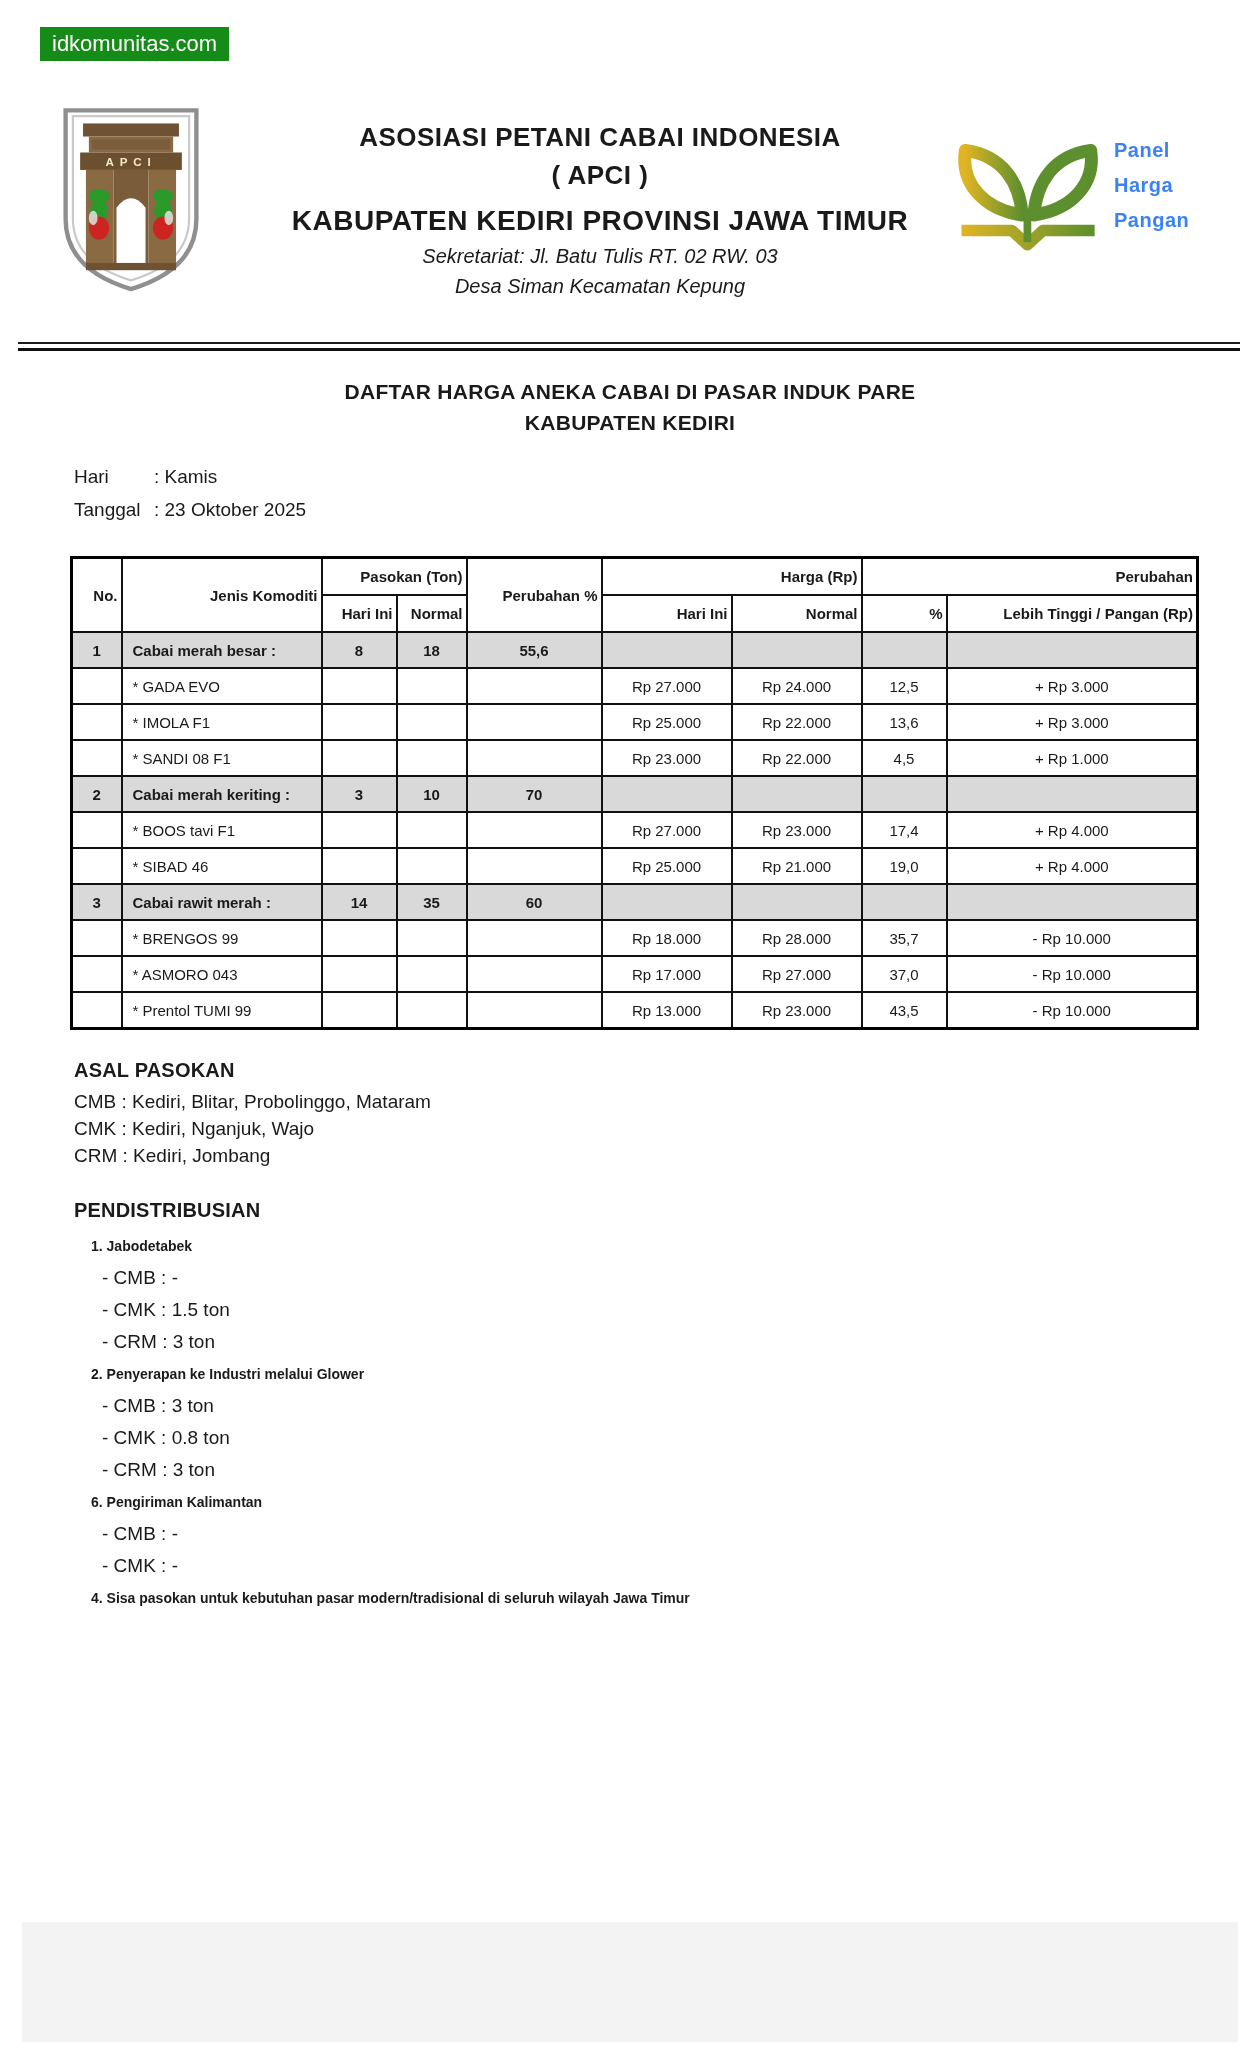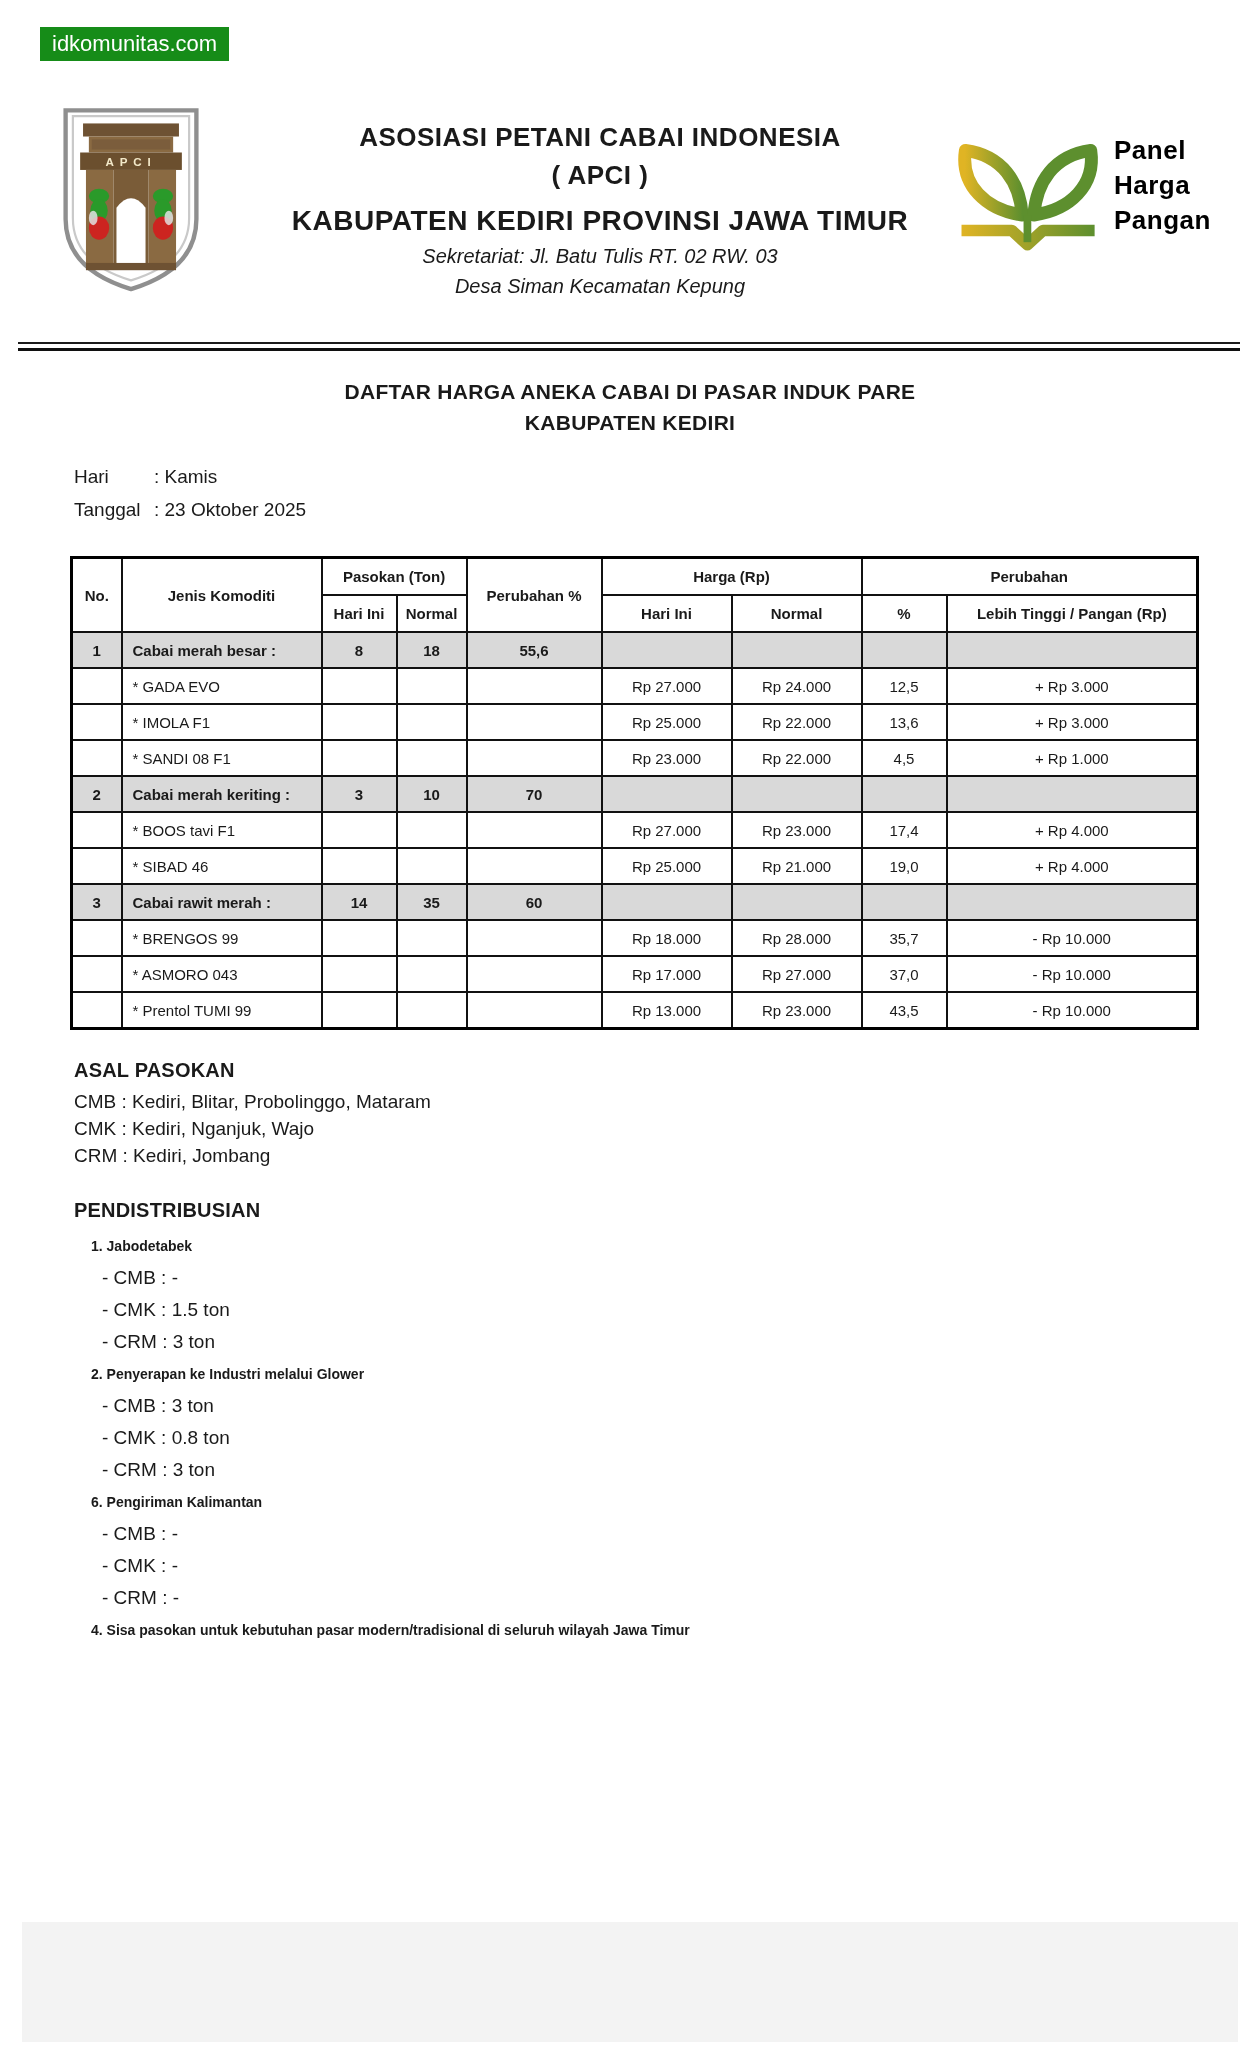--- a/index.html
+++ b/index.html
@@ -16,42 +16,42 @@
   }
 
   
   .shield-logo{left:48px;top:106px;width:146px;height:186px;}
   .org-block{left:210px;top:118px;width:760px;text-align:center;}
   .org-line1{font-size:26px;font-weight:bold;line-height:38px;letter-spacing:.5px;}
   .org-region{font-size:28px;font-weight:bold;line-height:40px;margin-top:7px;letter-spacing:.5px;}
   .org-addr{font-size:20px;font-style:italic;line-height:30px;}
   .panel-logo{left:936px;top:124px;display:flex;align-items:flex-start;}
   .panel-mark{width:168px;height:142px;flex:0 0 auto;}
-  .panel-text{font-size:26px;font-weight:bold;color:#000000;line-height:35px;padding-top:9px;letter-spacing:.5px;}
+  .panel-text{font-size:20px;font-weight:bold;color:#3b82f6;line-height:35px;padding-top:9px;letter-spacing:.5px;}
 
   
   .double-rule{left:8px;top:342px;width:1224px;height:4px;
     border-top:2px solid #1c1c1c;border-bottom:3px solid #101010;}
 
   
   .doc-title{top:376px;left:0;width:1240px;text-align:center;font-size:21px;font-weight:bold;line-height:31px;letter-spacing:.3px;}
 
   
   .meta{top:460px;left:64px;font-size:19px;line-height:33px;}
   .meta-label{display:inline-block;width:80px;}
 
   
   .price-table-wrap{top:556px;left:60px;}
   table.price{border-collapse:collapse;table-layout:fixed;width:1126px;background:#fff;}
   table.price th,table.price td{
     border:2px solid #111;font-size:15px;text-align:center;vertical-align:middle;
     padding:4px 3px;overflow:hidden;white-space:nowrap;
   }
   table.price{border:3px solid #000;}
-  table.price th{font-weight:bold;height:27px;}
+  table.price th{font-weight:bold;height:27px;text-align:right;}
   table.price td{height:26px;}
   table.price td.jenis{text-align:left;padding-left:10px;}
   tr.category td{background:#d9d9d9;font-weight:bold;}
 
   
   .asal{top:1056px;left:64px;}
   .section-heading{font-size:20px;font-weight:bold;line-height:28px;margin-bottom:4px;letter-spacing:.2px;}
   .asal-line{font-size:19px;line-height:27px;}
 
   .dist{top:1196px;left:64px;width:1150px;}
@@ -310,20 +310,19 @@
         <div class="dist-line">- CMB : -</div>
         <div class="dist-line">- CMK : 1.5 ton</div>
         <div class="dist-line">- CRM : 3 ton</div>
         <div class="dist-title">2. Penyerapan ke Industri melalui Glower</div>
         <div class="dist-line">- CMB : 3 ton</div>
         <div class="dist-line">- CMK : 0.8 ton</div>
         <div class="dist-line">- CRM : 3 ton</div>
         <div class="dist-title">6. Pengiriman Kalimantan</div>
         <div class="dist-line">- CMB : -</div>
         <div class="dist-line">- CMK : -</div>
-        <div class="dist-line">- CRM : -</div>
         <div class="dist-title">4. Sisa pasokan untuk kebutuhan pasar modern/tradisional di seluruh wilayah Jawa Timur</div>
       </div>
   </div>
 
   <div class="abs bottom-strip"></div>
 
 </div>
 
 </body></html>

